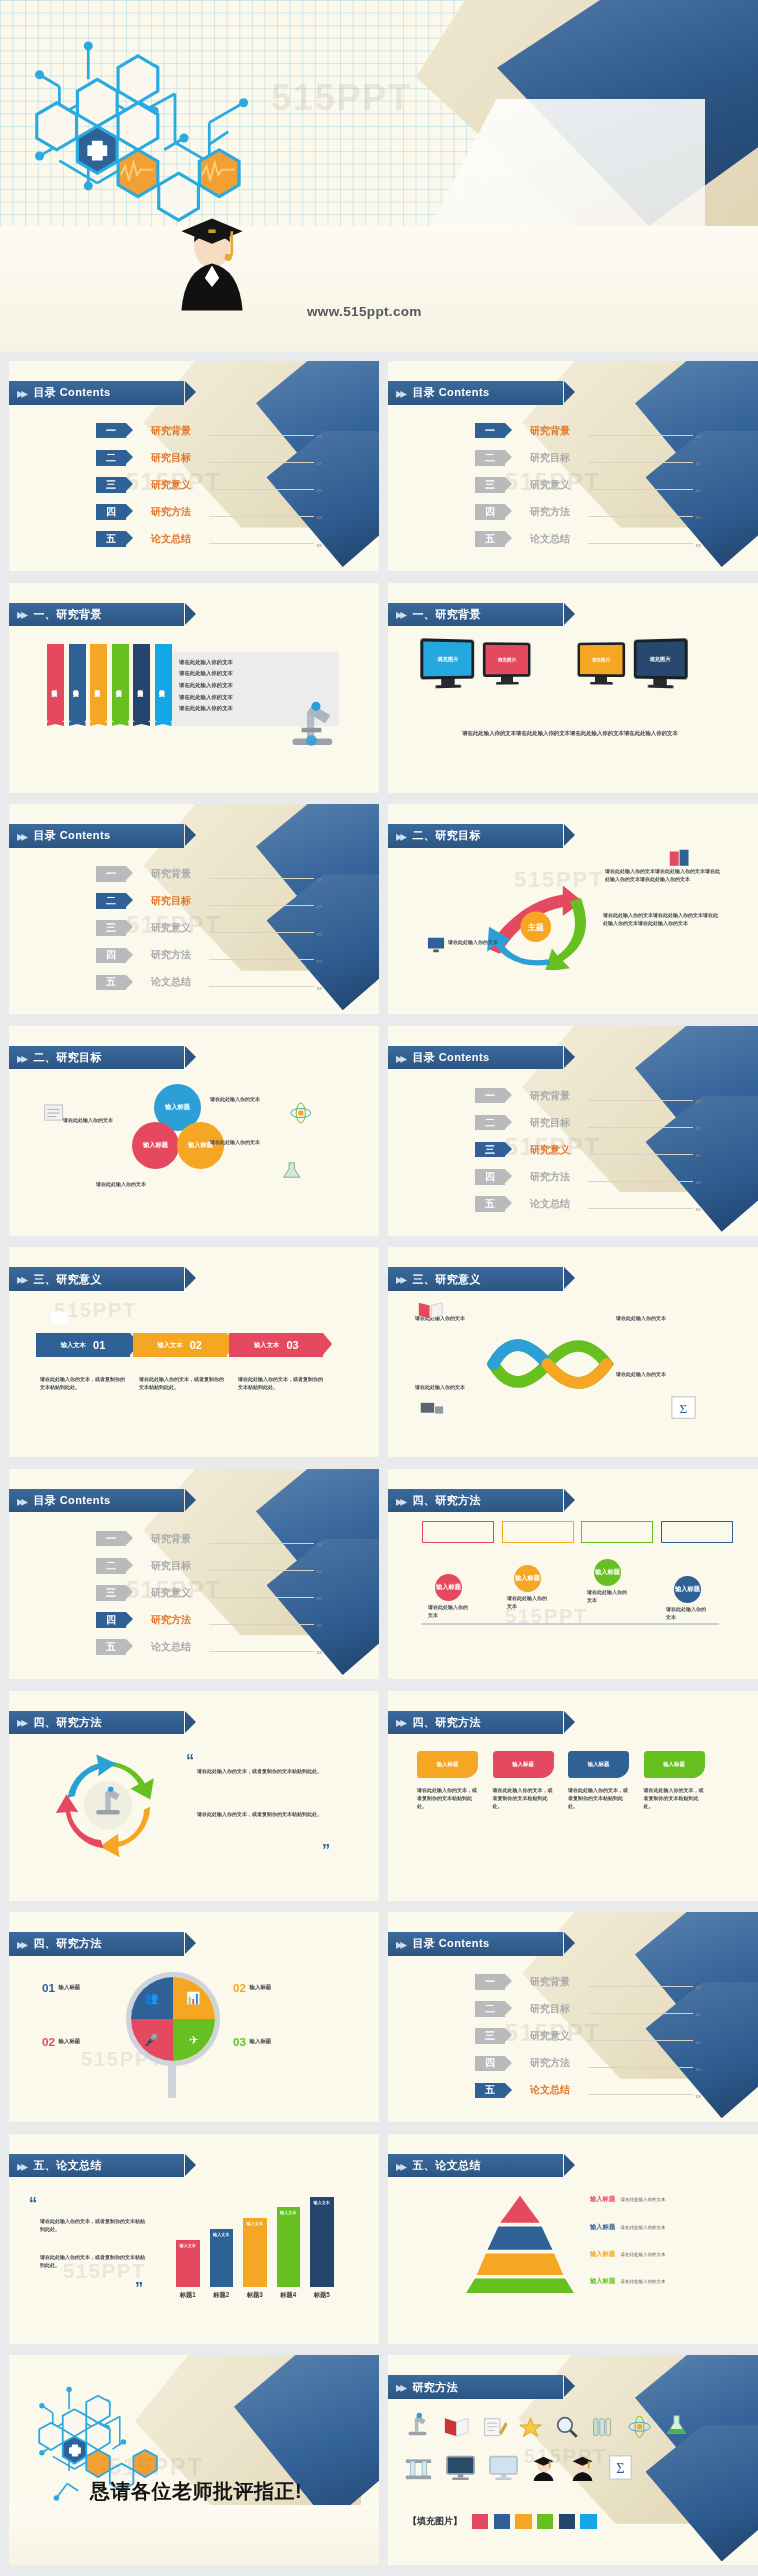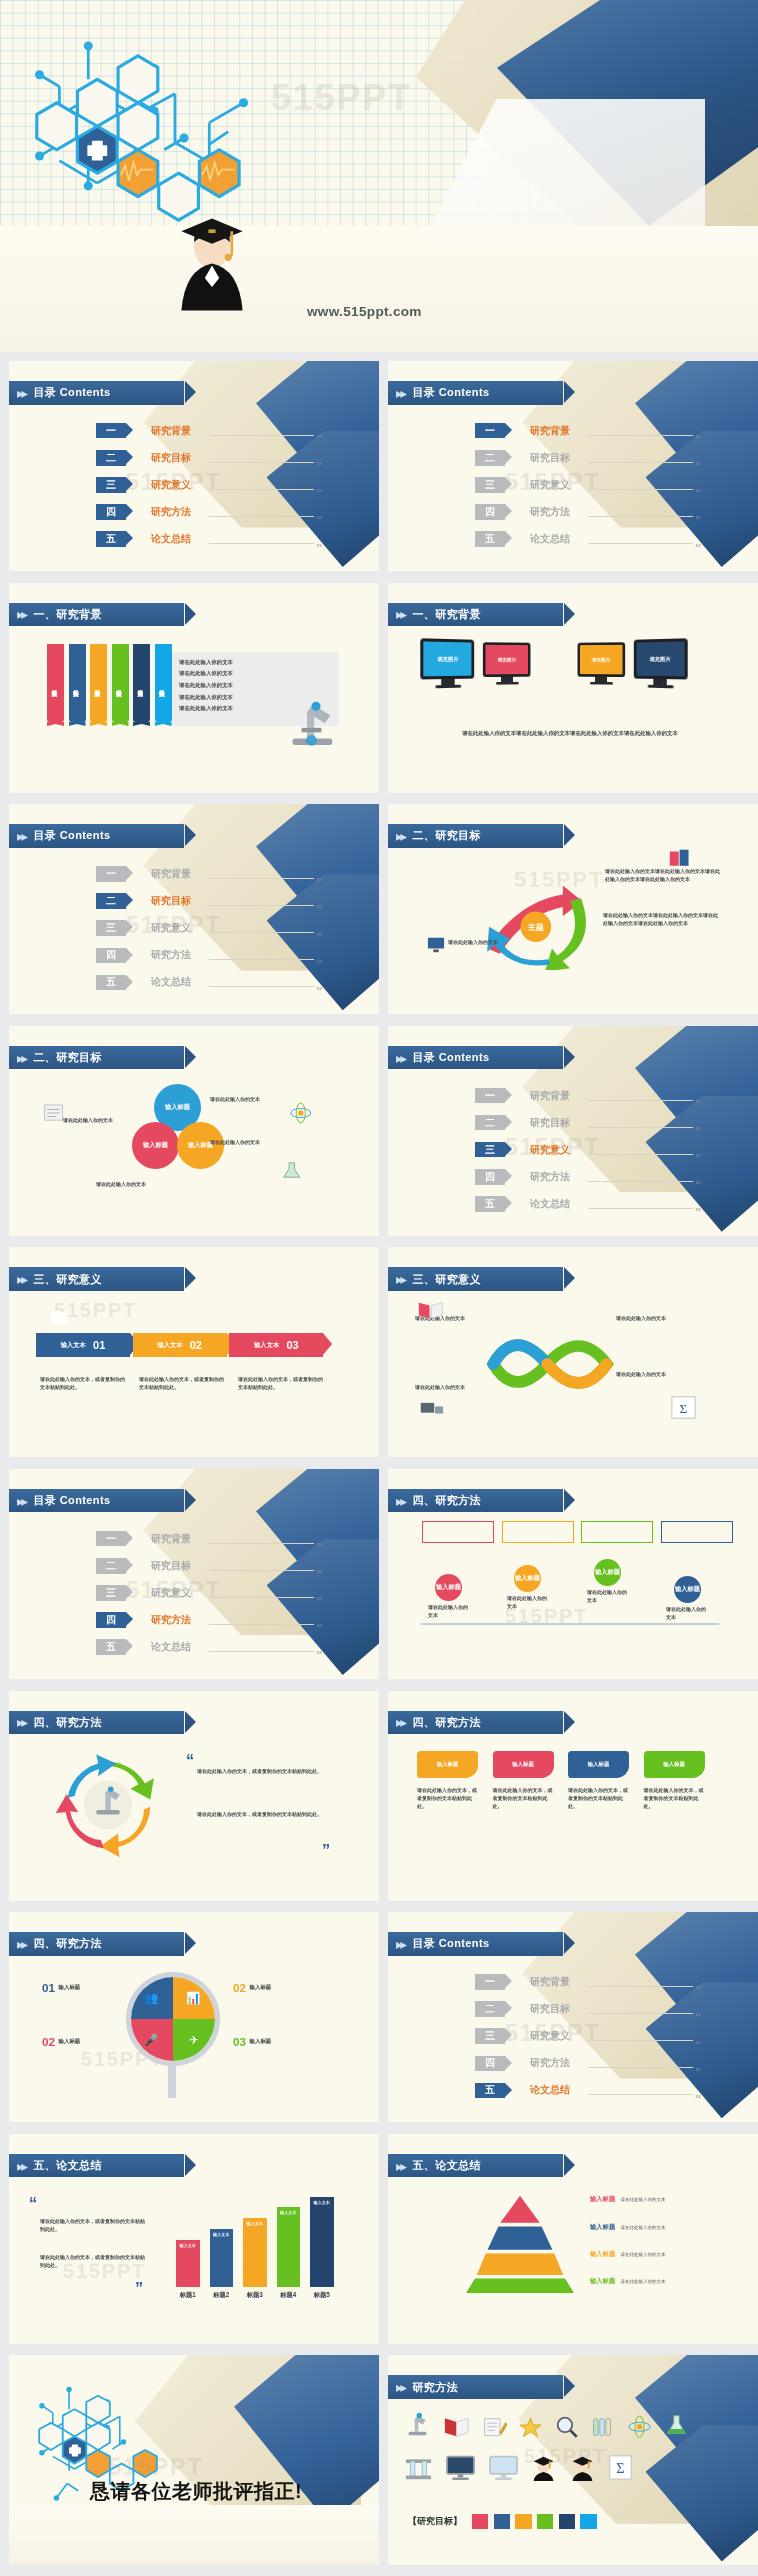--- a/index.html
+++ b/index.html
@@ -960,21 +960,21 @@
           <path d="M4 8 L15 3 L26 8 L15 13 Z" fill="#151515"></path>
           <path d="M15 20 q-10 2 -11 10 h22 q-1 -8 -11 -10z" fill="#111"></path>
           <path d="M22 8 v8" stroke="#e8a93c" stroke-width="2"></path>
         </svg>
       <svg width="25" height="27" viewBox="0 0 28 30">
           <rect x="2" y="2" width="24" height="26" fill="#fff" stroke="#bbb"></rect>
           <text x="14" y="21" font-size="16" text-anchor="middle" fill="#2f6096" font-family="Liberation Serif">Σ</text>
         </svg>
     </div>
     <div class="palette">
-      <span class="ptitle">【研究目标】</span>
+      <span class="ptitle">【填充图片】</span>
       <span class="sw" style="background:#e4495f"></span>
       <span class="sw" style="background:#2f6096"></span>
       <span class="sw" style="background:#f5a623"></span>
       <span class="sw" style="background:#66c020"></span>
       <span class="sw" style="background:#24456e"></span>
       <span class="sw" style="background:#14a7e8"></span>
     </div>
   </div>
 
 </div>

